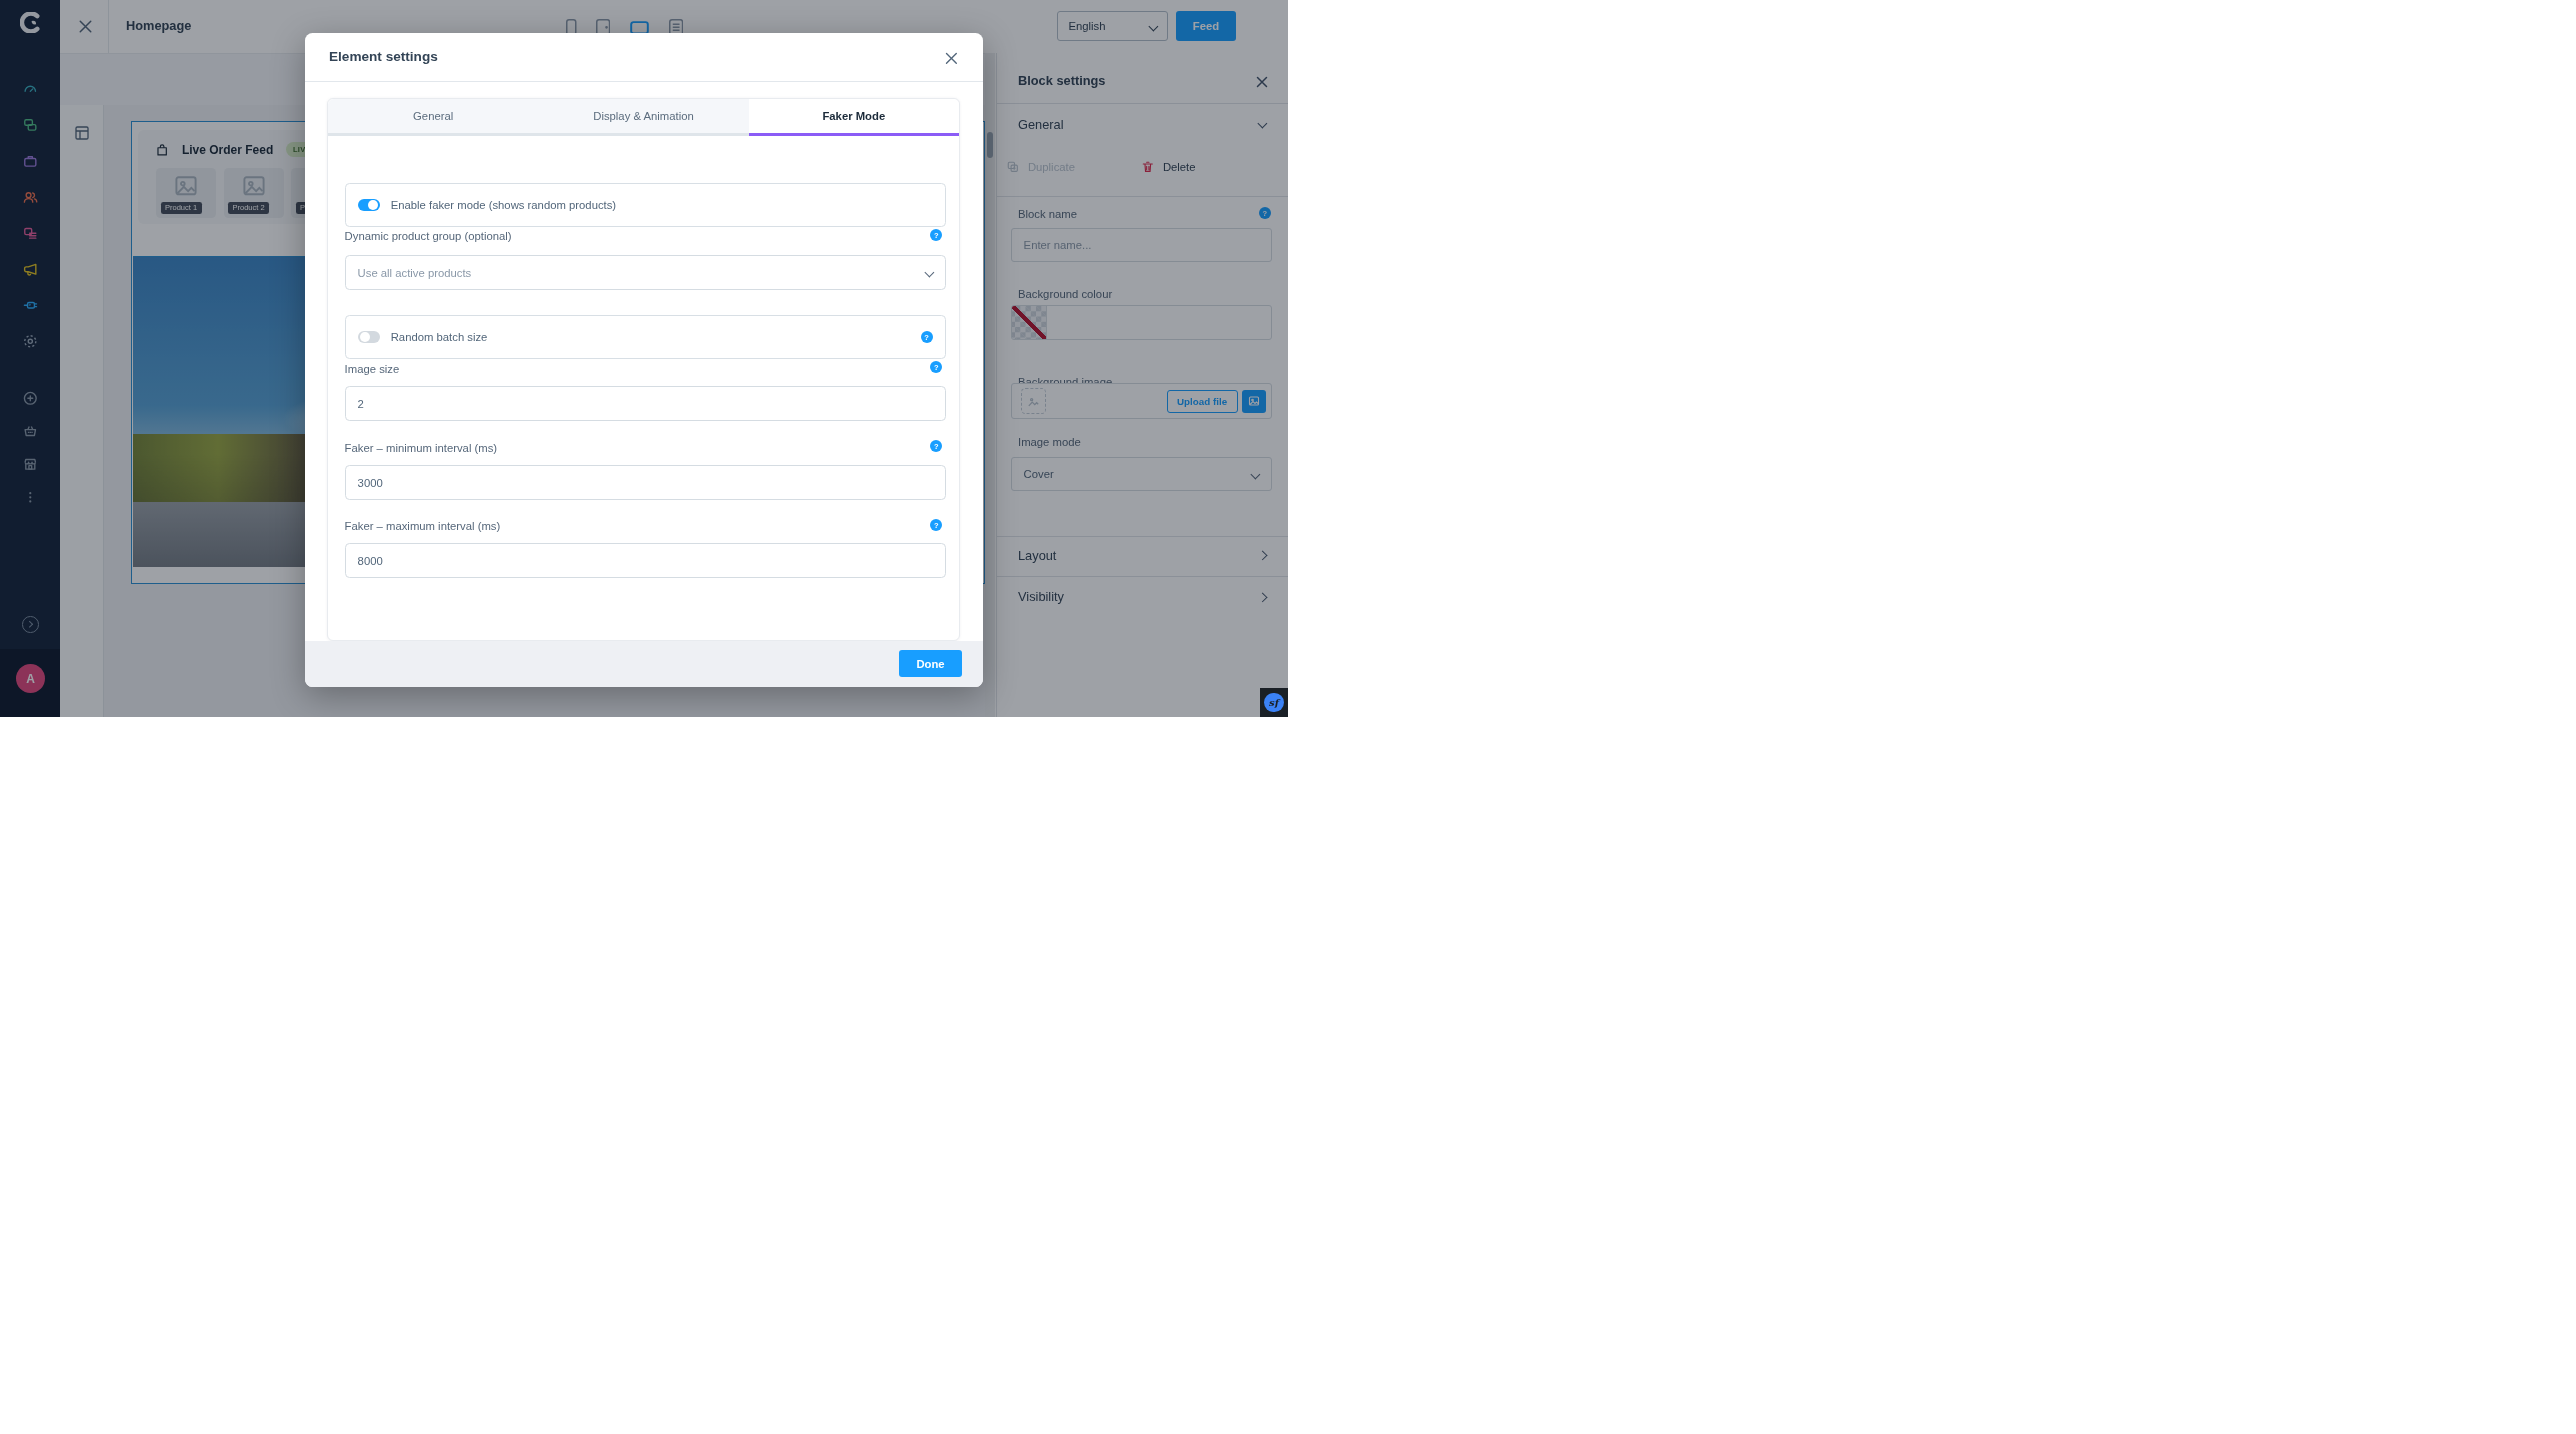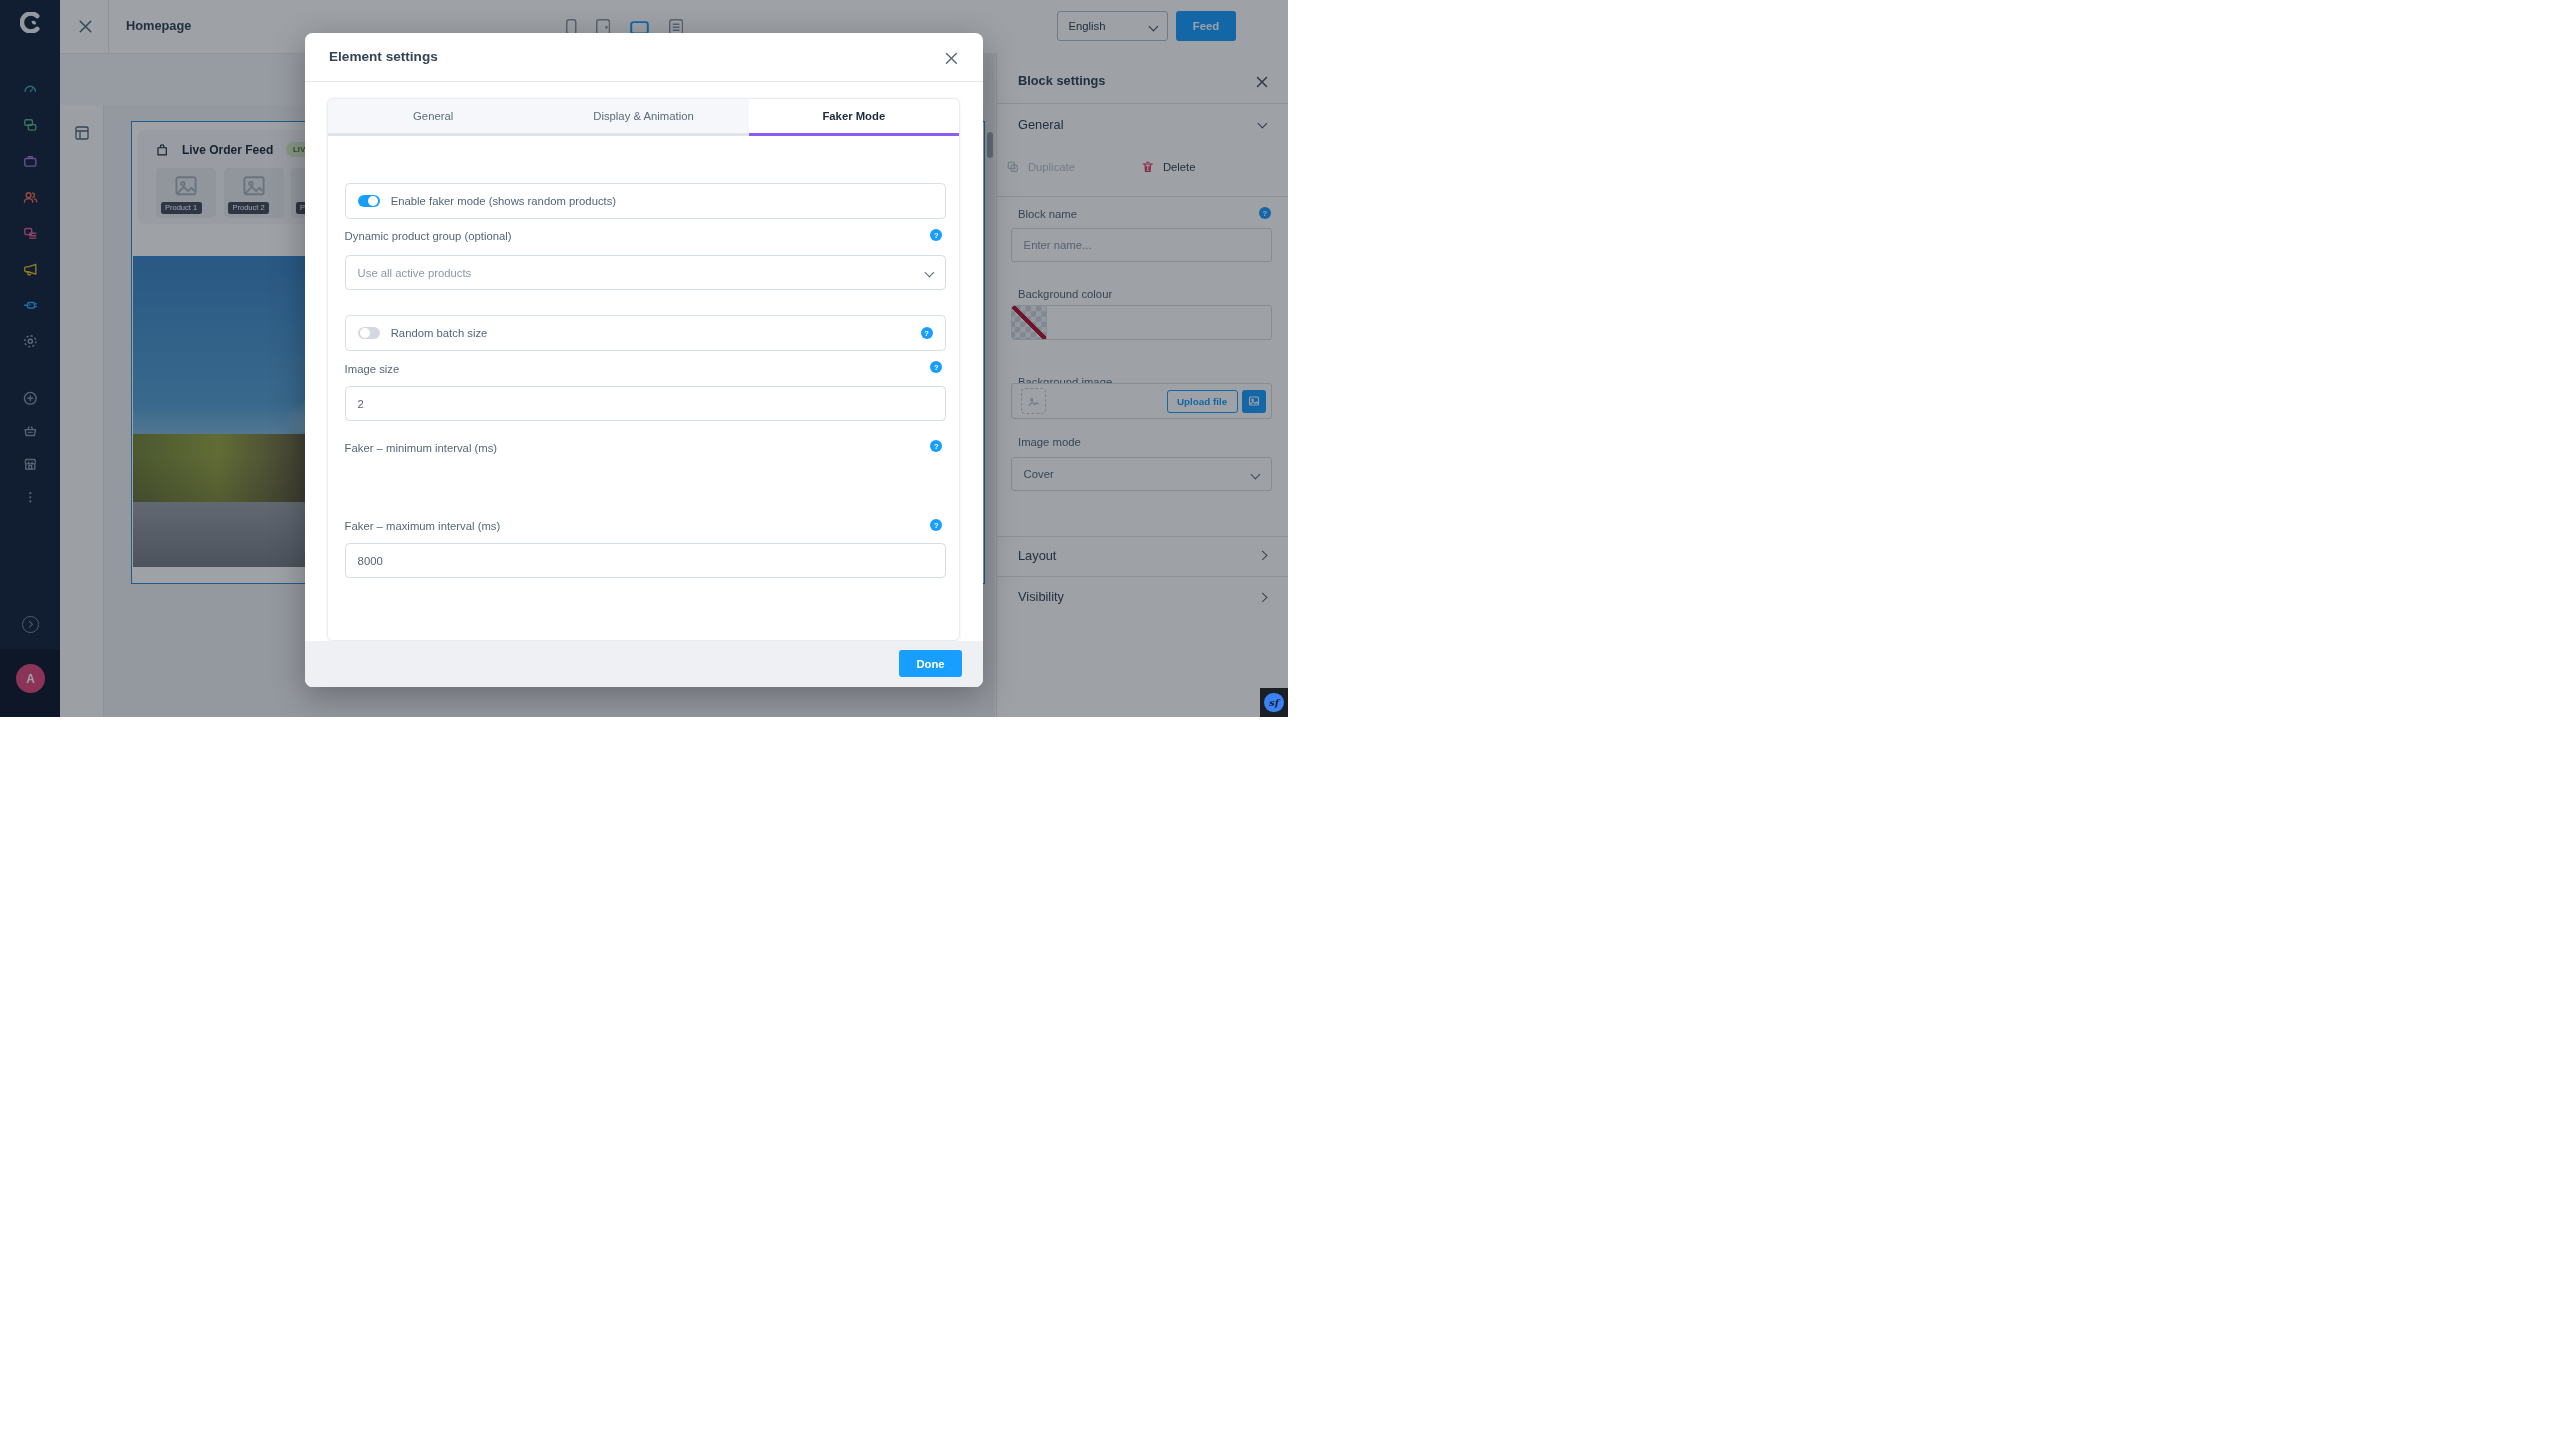--- a/index.html
+++ b/index.html
@@ -112,21 +112,21 @@
   .modal { position:absolute; left:305px; top:33px; width:678px; height:654px; background:#fff; border-radius:7.5px; z-index:30; box-shadow:0 9px 34px rgba(0,0,0,.3); }
   .m-title { position:absolute; left:24px; top:16px; font-size:13.6px; font-weight:bold; color:#334456; }
   .m-close { position:absolute; right:25px; top:19px; width:12.8px; height:12.8px; color:#52667a; }
   .m-hdiv { position:absolute; left:0; top:48px; width:678px; height:0.8px; background:#e2e7ec; }
   .tabcard { position:absolute; left:22px; top:65px; width:633px; height:543px; border:0.8px solid #e8ebef; border-radius:6px 6px 6px 6px; background:#fff; box-shadow:0 0.8px 3px rgba(30,40,60,.06); }
   .tabs { position:absolute; left:0; top:0; width:100%; height:37px; display:flex; }
   .tab { flex:1; display:flex; align-items:center; justify-content:center; font-size:11.3px; color:#5b6c7d; background:#f5f7fa; border-bottom:3px solid #dfe5ea; }
   .tab:first-child { border-top-left-radius:6px; }
   .tab:last-child { border-top-right-radius:6px; }
   .tab.active { background:#fff; color:#1c2b3a; font-weight:bold; border-bottom:3px solid #8b5cf6; }
-  .m-row { position:absolute; left:16.6px; width:601px; height:36px; border:0.8px solid #d8dfe5; border-radius:4.5px; display:flex; align-items:center; padding:0 12px; gap:10.5px; font-size:11.3px; color:#52667a; background:#fff; }
+  .m-row { position:absolute; left:16.6px; width:601px; height:44px; border:0.8px solid #d8dfe5; border-radius:4.5px; display:flex; align-items:center; padding:0 12px; gap:10.5px; font-size:11.3px; color:#52667a; background:#fff; }
   .m-label { position:absolute; left:16.6px; font-size:11.3px; color:#56677a; }
   .m-field { position:absolute; left:16.6px; width:601px; height:35px; border:0.8px solid #d5dce2; border-radius:4.5px; font-size:11.3px; color:#52667a; display:flex; align-items:center; padding:0 12px; background:#fff; }
   input.m-field { outline:none; }
   .m-field.placeholder { color:#8a98a8; }
   .switch { width:22.6px; height:12.8px; border-radius:6.8px; position:relative; flex:0 0 auto; }
   .switch.on { background:#189eff; }
   .switch.off { background:#d3d9df; }
   .knob { position:absolute; top:1.5px; width:9.8px; height:9.8px; border-radius:50%; background:#fff; }
   .switch.on .knob { left:10.5px; }
   .switch.off .knob { left:2.3px; }
@@ -451,20 +451,21 @@
         <span>Random batch size</span>
         <span class="help m-help">?</span>
       </div>
 
       <div class="m-label" style="top:264px;">Image size</div>
       <div class="help" style="right:16.6px; top:262px;">?</div>
       <input class="m-field" style="top: 287px;" value="2">
 
       <div class="m-label" style="top:343px;">Faker – minimum interval (ms)</div>
       <div class="help" style="right:16.6px; top:341px;">?</div>
+      <input class="m-field" style="top: 366px;" value="3000">
 
       <div class="m-label" style="top:421px;">Faker – maximum interval (ms)</div>
       <div class="help" style="right:16.6px; top:420px;">?</div>
       <input class="m-field" style="top: 444px;" value="8000">
     </div>
 
     <div class="m-footer">
       <div class="done-btn">Done</div>
     </div>
   </div>

